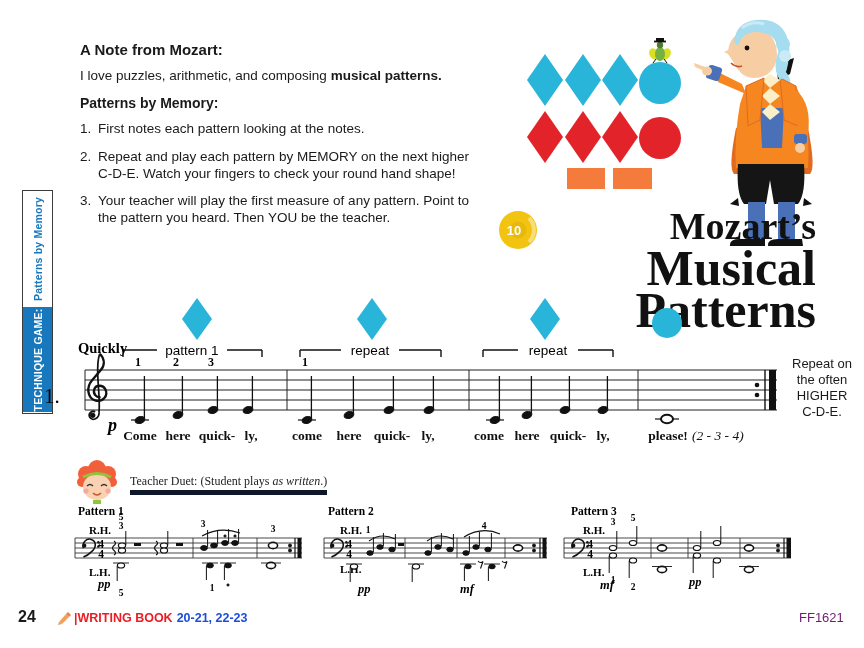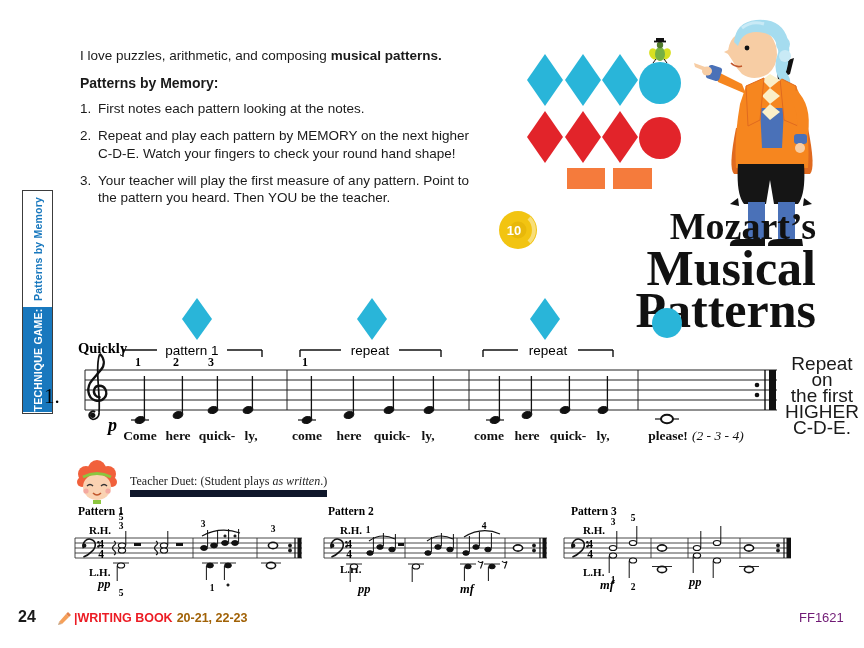--- a/index.html
+++ b/index.html
@@ -22,50 +22,51 @@
   .note .sub{font-weight:bold;font-size:14px;margin:11px 0 7px 0;}
   .step{display:flex;margin:0 0 10px 0;}
   .step .n{width:18px;flex:none;}
   .step .t{width:382px;}
 
   .title{left:468px;top:205px;width:348px;text-align:right;font-family:"Liberation Serif",serif;
          font-weight:bold;color:#111;}
   .title .l1{font-size:38px;line-height:42px;}
   .title .l2{font-size:50px;line-height:42px;}
 
-  .repeatnote{left:780px;top:356px;width:84px;text-align:center;font-size:19px;line-height:16px;font-weight:500;}
+  .repeatnote{left:780px;top:356px;width:84px;text-align:center;font-size:13px;line-height:16px;font-weight:500;}
 
   .duethdr{left:130px;top:474px;font-family:"Liberation Serif",serif;font-size:12px;
-           border-bottom:7px solid #0f172a;padding-bottom:1px;color:#222;}
+           border-bottom:5px solid #0f172a;padding-bottom:1px;color:#222;}
   .duethdr em{font-style:italic;}
 
   .footer-num{left:18px;top:608px;font-size:16px;font-weight:bold;}
   .wb{left:56px;top:610px;display:flex;align-items:center;font-size:12.5px;font-weight:bold;}
   .wb .red{color:#EC1C24;}
-  .wb .blk{color:#a16207;margin-left:4px;}
+  .wb .blk{color:#1d4ed8;margin-left:4px;}
   .ff{left:799px;top:610px;font-size:13px;color:#701a75;}
 
   svg text{font-family:"Liberation Serif",serif;}
   text.sanst{font-family:"Liberation Sans",sans-serif;}
 </style>
 </head>
 <body>
 
 <div class="canvas">
 
   <div class="abs tab">
     <div class="seg top">
       <span>Patterns by Memory</span>
     </div>
     <div class="seg bot">
       <span>TECHNIQUE GAME:</span>
     </div>
   </div>
 
   <div class="abs note">
+    <h1>A Note from Mozart:</h1>
     <p><span>I love puzzles, arithmetic, and composing </span><b>musical patterns.</b><br>
       </p>
     <div class="sub">Patterns by Memory:</div>
     <div class="step">
       <span class="n">1.</span>
       <span class="t">First notes each pattern looking at the notes.</span>
     </div>
     <div class="step">
       <span class="n">2.</span>
       <span class="t">Repeat and play each pattern by MEMORY on the next higher C-D-E. Watch your fingers to check your round hand shape!</span>
@@ -281,21 +282,21 @@
       <text x="566" y="142">quick</text>
       <text x="584" y="142">-</text>
       <text x="603" y="142">ly,</text>
       <text x="668" y="142">please!</text>
       <text x="692" y="142" text-anchor="start" font-weight="normal" font-style="italic">(2 - 3 - 4)</text>
     </g>
   </svg>
 
   <div class="abs repeatnote">
     <div>Repeat on</div>
-    <div>the first</div>
+    <div>the often</div>
     <div>HIGHER</div>
     <div>C-D-E.</div>
   </div>
 
   <svg class="abs" style="left:74px;top:460px" width="46" height="46" viewBox="0 0 46 46">
     <circle cx="12" cy="14" r="8" fill="#F1603B"></circle>
       <circle cx="23" cy="9" r="9" fill="#F1603B"></circle>
     <circle cx="34" cy="14" r="8" fill="#F1603B"></circle>
       <circle cx="8" cy="22" r="5" fill="#F1603B"></circle>
     <circle cx="38" cy="22" r="5" fill="#F1603B"></circle>

